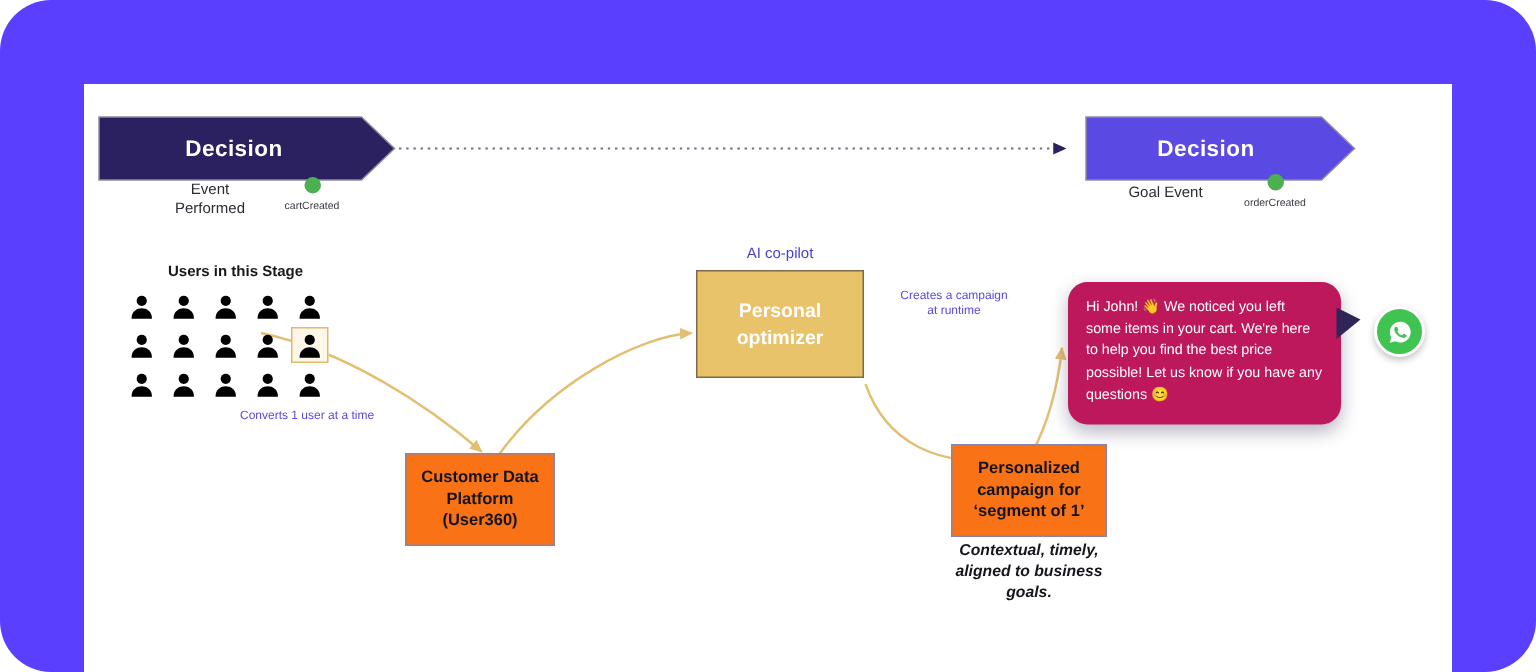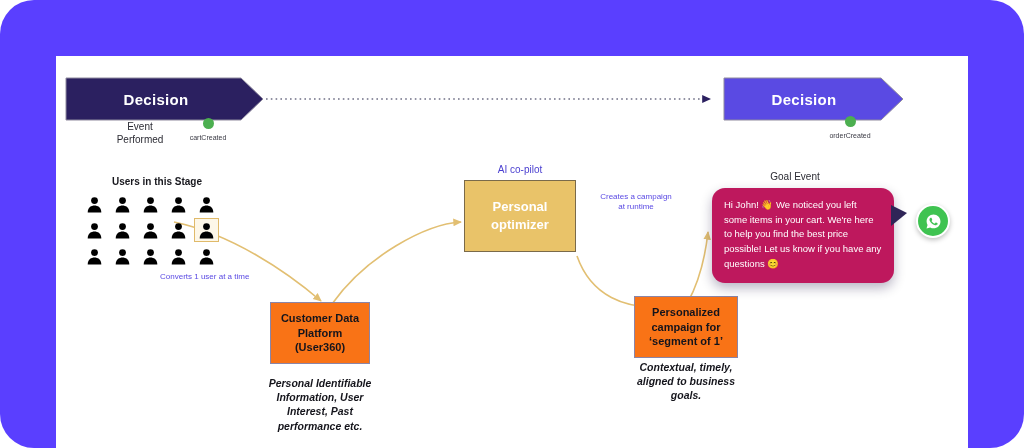--- a/index.html
+++ b/index.html
@@ -219,21 +219,21 @@
 
     <div class="abs" style="left:46px; top:64px; width:76px;">
       <div class="cap-event" style="white-space:pre-line;">Event
 Performed</div>
     </div>
     <div class="abs" style="left:122px; top:62px; width:60px; display:flex; flex-direction:column; align-items:center;">
       <div class="dot"></div>
       <div class="evt-name" style="margin-top:5px;">cartCreated</div>
     </div>
 
-    <div class="abs" style="left:693px; top:66px; width:92px;margin-top:48px;">
+    <div class="abs" style="left:675px; top:66px; width:92px;">
       <div class="cap-event">Goal Event</div>
     </div>
     <div class="abs" style="left:760px; top:60px; width:68px; display:flex; flex-direction:column; align-items:center;">
       <div class="dot"></div>
       <div class="evt-name" style="margin-top:5px;">orderCreated</div>
     </div>
 
     <div class="users-title abs" style="left:30px; top:120px;padding-left:26px;">Users in this Stage</div>
 
     <div class="user-grid" style="left:26px; top:136px;">
@@ -329,24 +329,20 @@
             <path d="M3.4 22 C3.4 15.6 8 13.2 12 13.2 C16 13.2 20.6 15.6 20.6 22 Z" fill="#000"></path>
           </svg>
         </div>
     </div>
 
     <div class="flow-note" style="left:104px; top:216px; width:140px; text-align:left;">Converts 1 user at a time</div>
 
     <div class="box box-grey" style="left:214px; top:246px; width:100px; height:62px; white-space:pre-line;">Customer Data
 Platform
 (User360)</div>
-    <div class="box-caption" style="left:196px; top:320px; width:136px; white-space:pre-line;">Personal Identifiable
-Information, User
-Interest, Past
-performance etc.</div>
 
     <div class="copilot-note" style="left:406px; top:108px; width:116px;">AI co-pilot</div>
     <div class="box box-gold" style="left:408px; top:124px; width:112px; height:72px; white-space:pre-line;">Personal
 optimizer</div>
 
     <div class="flow-note" style="left:528px; top:136px; width:104px;">Creates a campaign
 at runtime</div>
 
     <div class="box box-grey" style="left:578px; top:240px; width:104px; height:62px; white-space:pre-line;">Personalized
 campaign for

